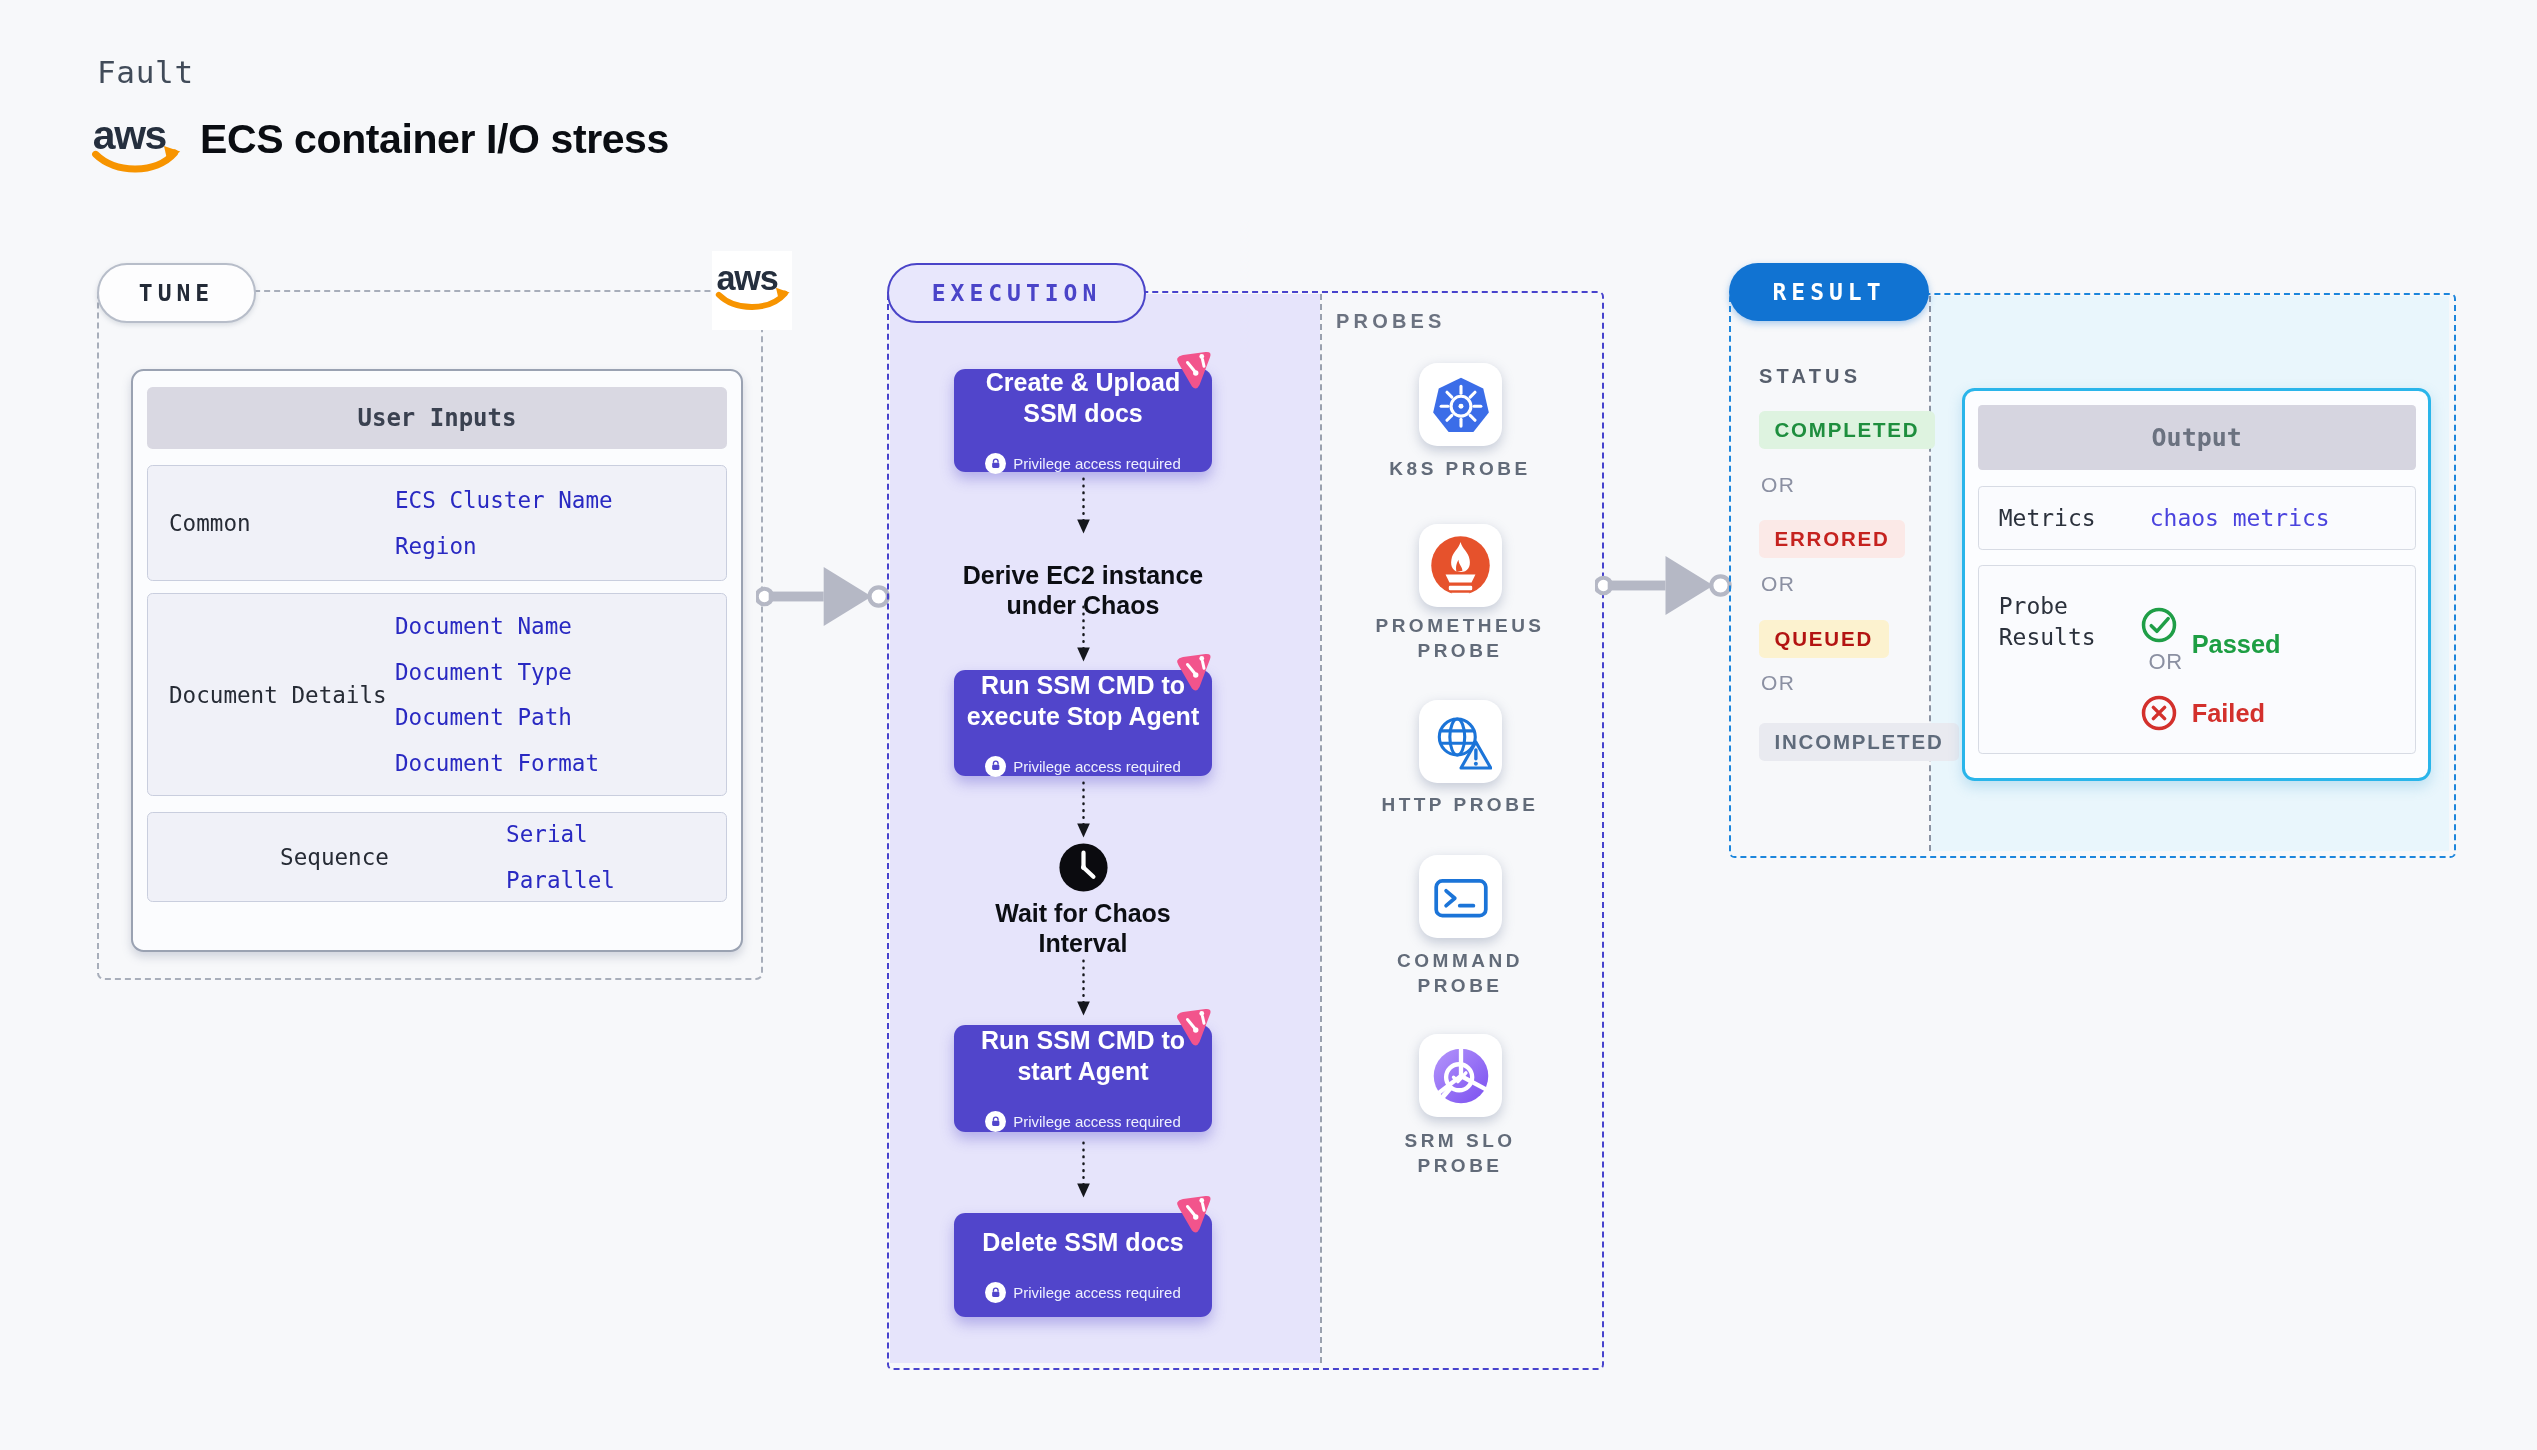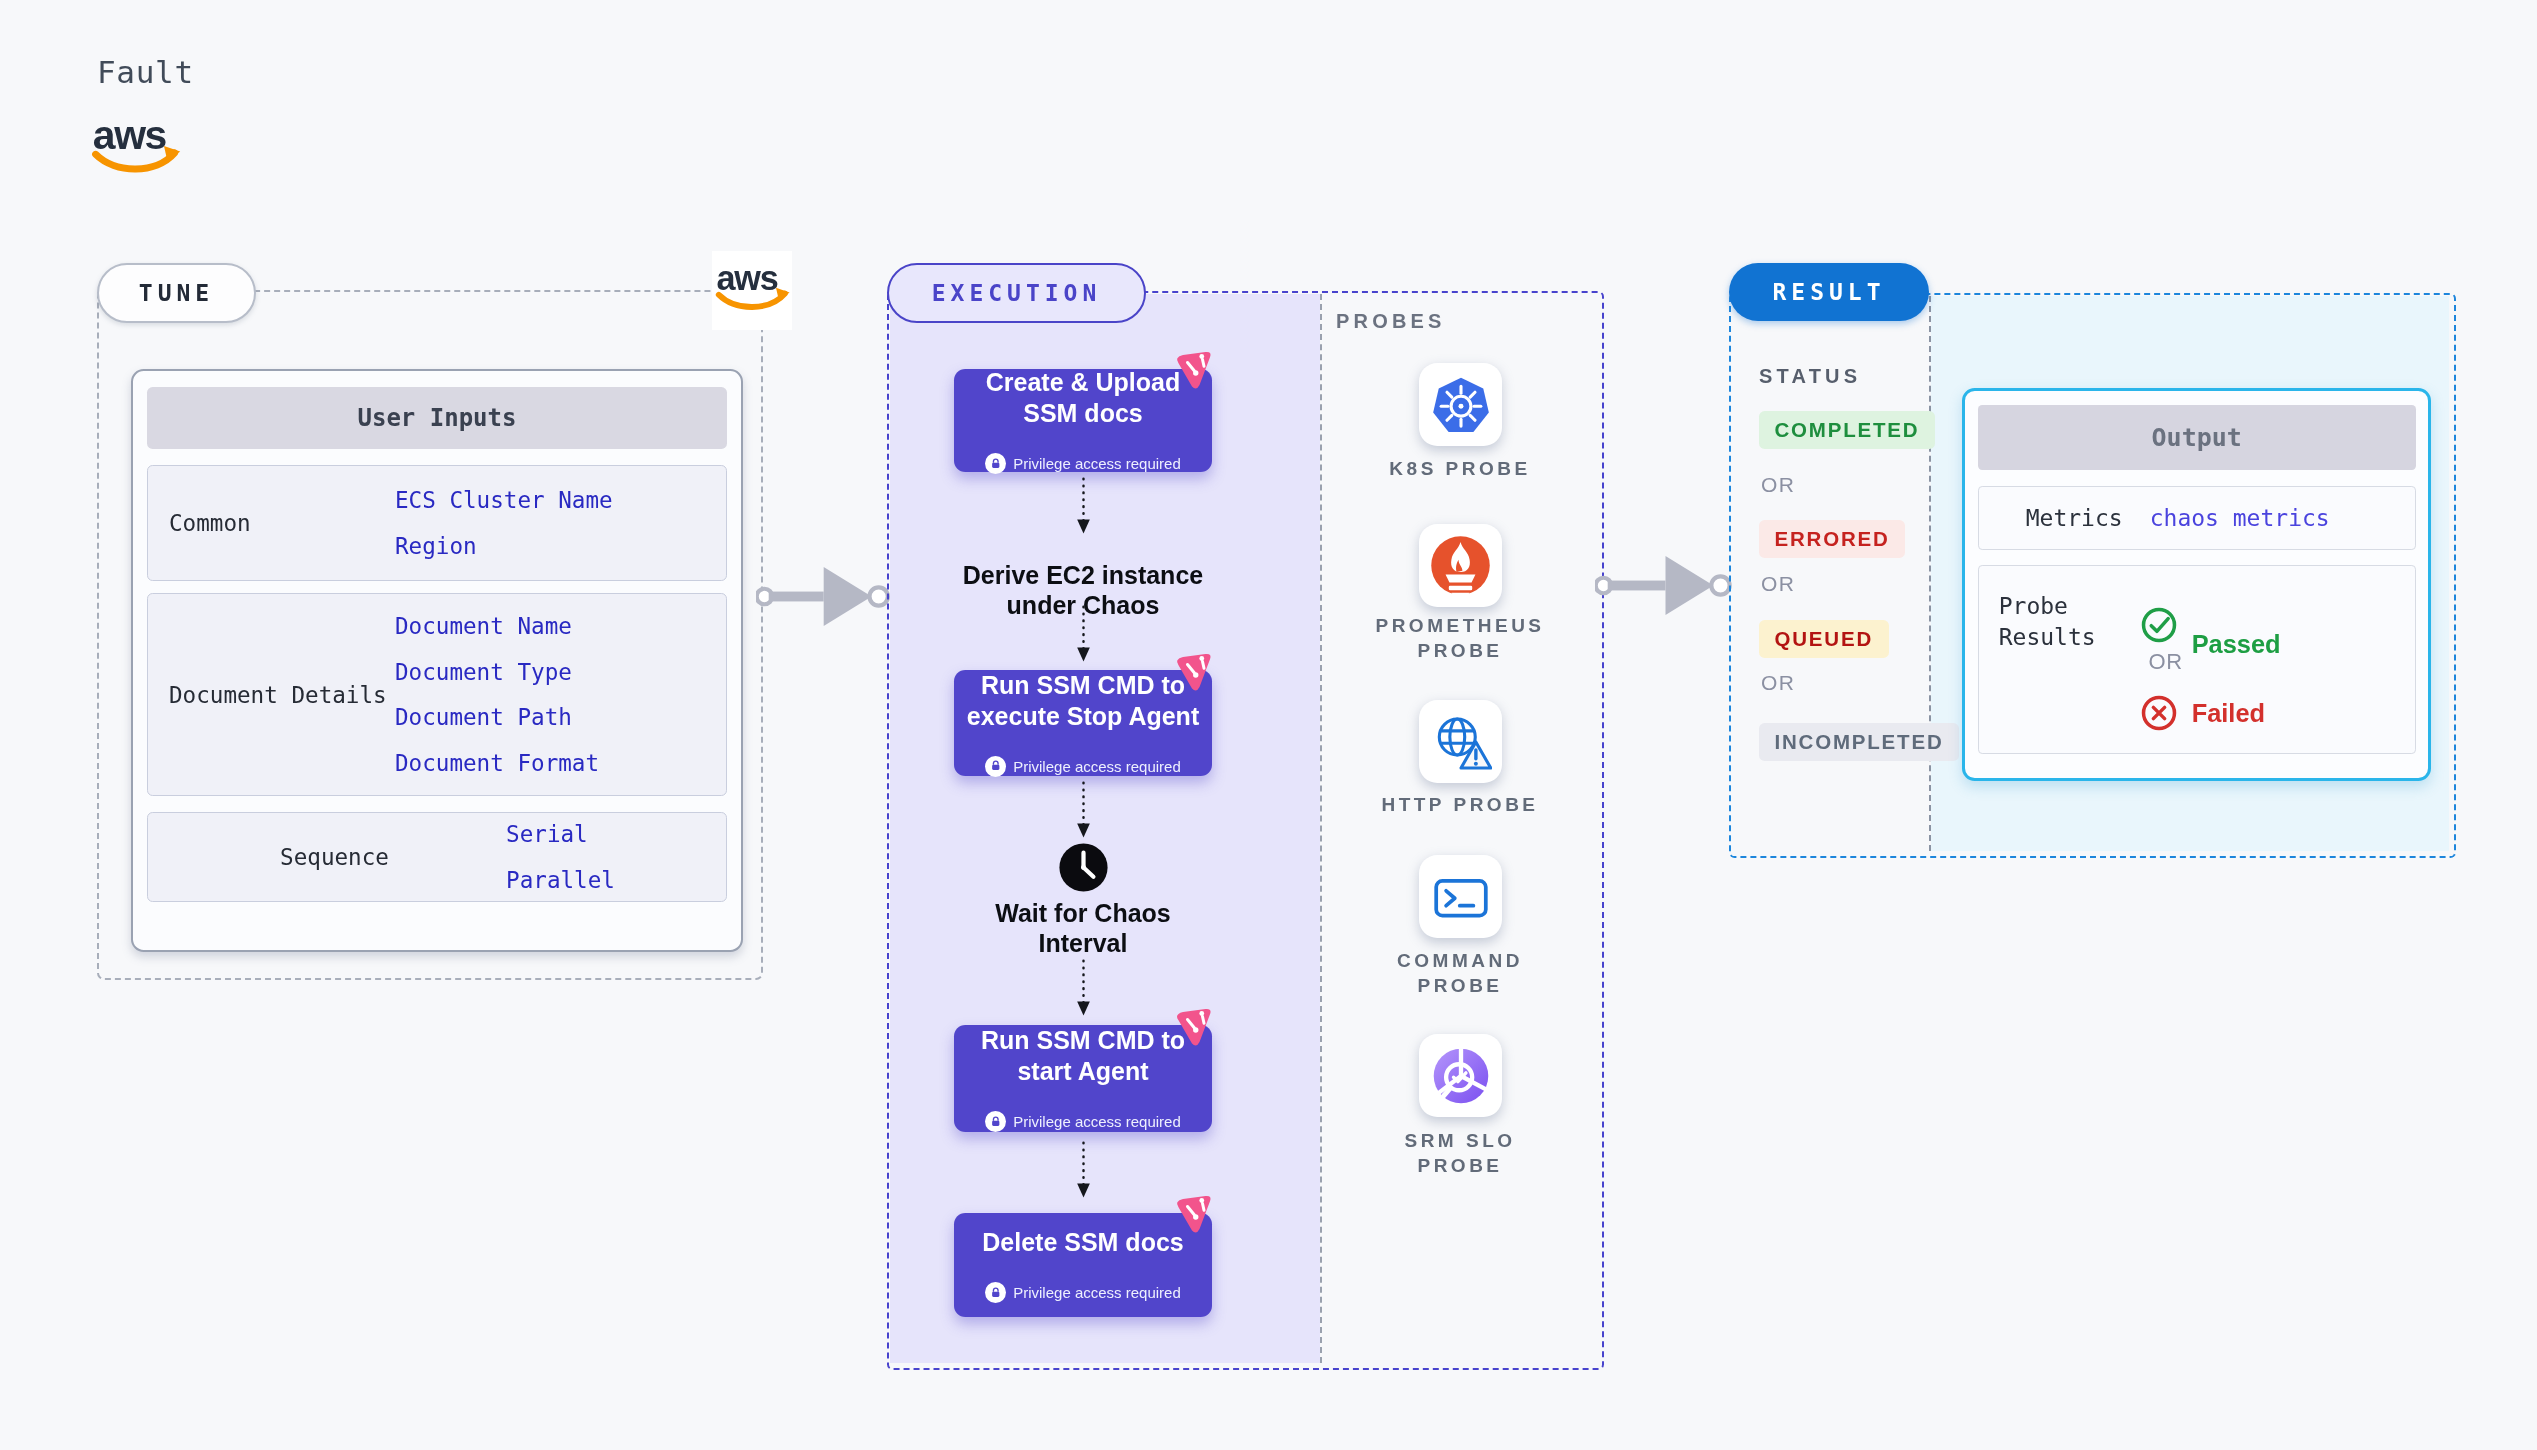--- a/index.html
+++ b/index.html
@@ -72,20 +72,21 @@
 <body>
 
 <div class="canvas">
 
   <div class="abs kicker mono">Fault</div>
   <svg class="abs" style="left:90px;top:109px" width="93" height="71" viewBox="0 0 132 100">
     <text x="4" y="56" font-family="Liberation Sans, sans-serif" font-weight="bold" font-size="58" letter-spacing="-2" fill="#252f3e">aws</text>
     <path d="M8,64 C36,92 94,92 120,62" stroke="#f79400" stroke-width="10" fill="none" stroke-linecap="round"></path>
     <polygon points="105,52 128,60 110,74" fill="#f79400"></polygon>
   </svg>
+  <div class="abs page-title">ECS container I/O stress</div>
 
   <div class="abs box-tune"></div>
   <div class="pill pill-tune">TUNE</div>
 
   <div class="abs aws-patch"></div>
   <svg class="abs" style="left:714px;top:257px" width="78" height="59" viewBox="0 0 132 100">
     <text x="4" y="56" font-family="Liberation Sans, sans-serif" font-weight="bold" font-size="58" letter-spacing="-2" fill="#252f3e">aws</text>
     <path d="M8,64 C36,92 94,92 120,62" stroke="#f79400" stroke-width="10" fill="none" stroke-linecap="round"></path>
     <polygon points="105,52 128,60 110,74" fill="#f79400"></polygon>
   </svg>
@@ -371,21 +372,21 @@
   <div class="or" style="top:473px;">OR</div>
   <div class="badge b-errored" style="top:520px;">ERRORED</div>
   <div class="or" style="top:572px;">OR</div>
   <div class="badge b-queued" style="top:620px;">QUEUED</div>
   <div class="or" style="top:671px;">OR</div>
   <div class="badge b-incompleted" style="top:723px;">INCOMPLETED</div>
 
   <div class="abs out-card">
     <div class="abs out-header mono">Output</div>
 
-    <div class="abs out-row" style="top:95px;height:64px;display:flex;align-items:center;text-align:center;">
+    <div class="abs out-row" style="top:95px;height:64px;display:flex;align-items:center;">
       <div class="out-row-label mono" style="padding-left:20px;width:151px;box-sizing:content-box;">Metrics</div>
       <div class="metrics-val mono">chaos metrics</div>
     </div>
 
     <div class="abs out-row" style="top:174px;height:189px;">
       <div class="abs out-row-label mono" style="left:20px;top:25.4px;width:120px;">Probe Results</div>
 
       <div class="abs" style="left:161px;top:24px;display:flex;align-items:center;gap:14px;">
         <svg width="38" height="38" viewBox="0 0 54 54">
           <circle cx="27" cy="27" r="22" fill="none" stroke="#1f9e47" stroke-width="5"></circle>

